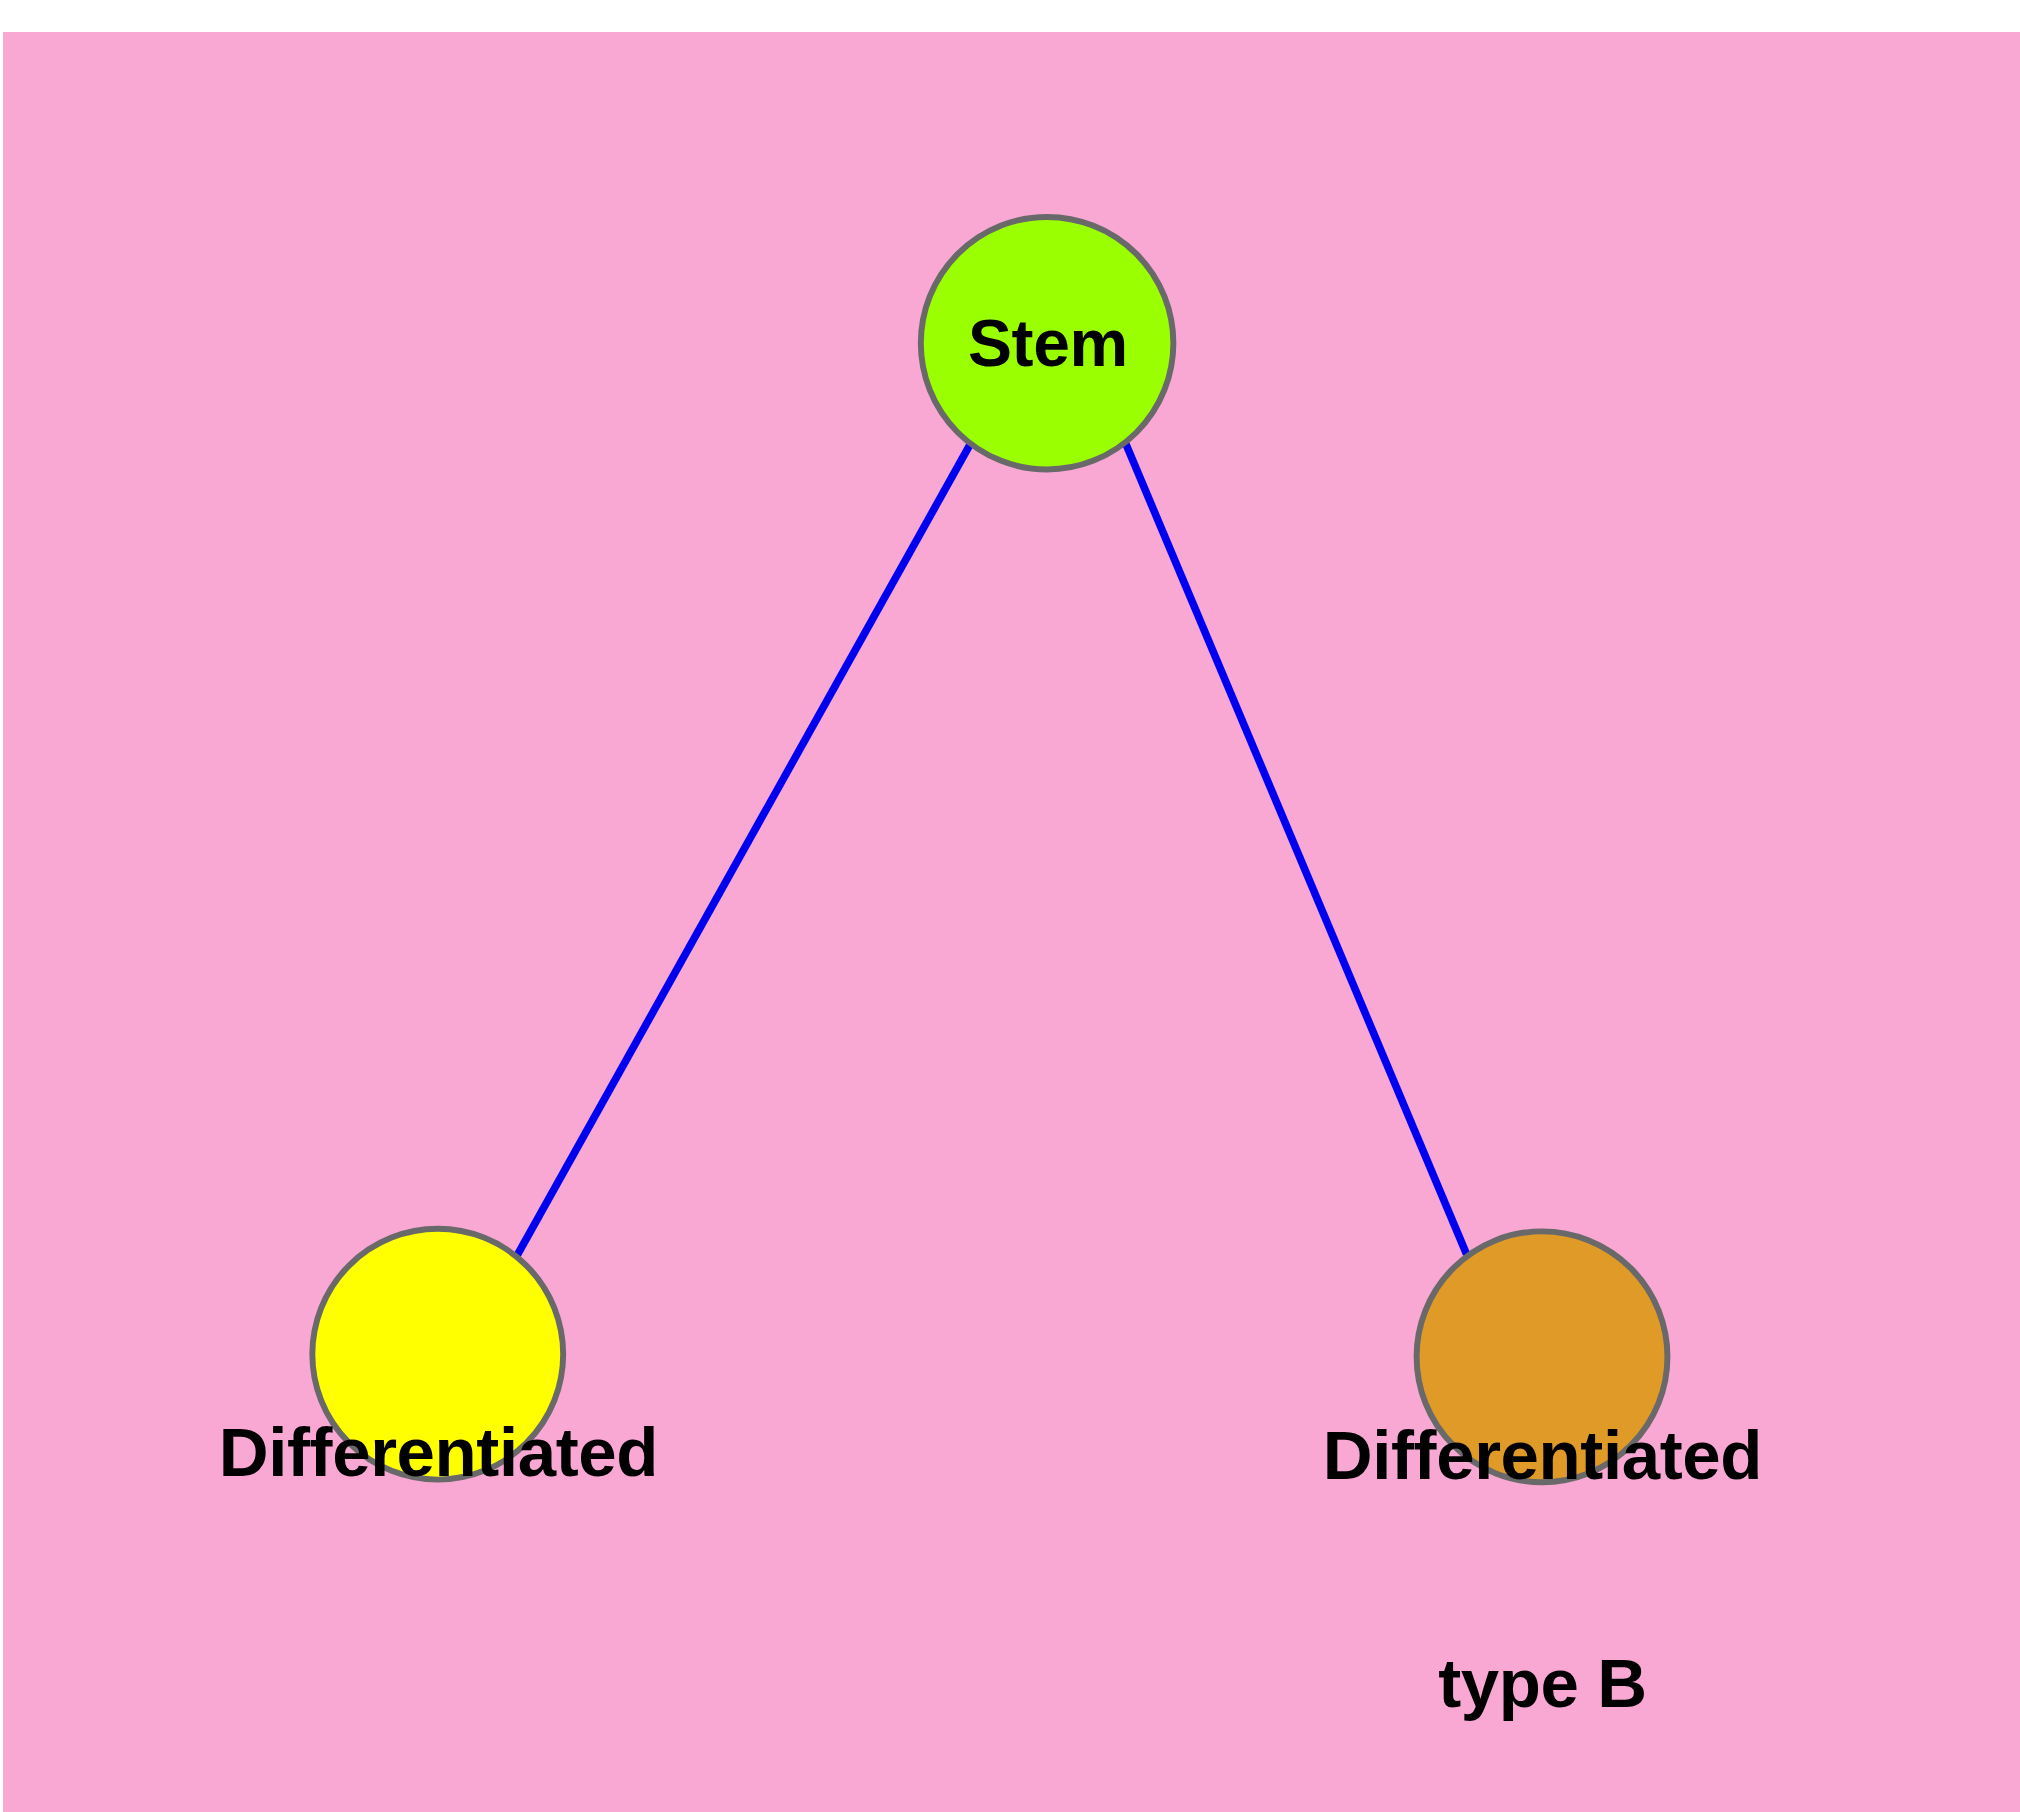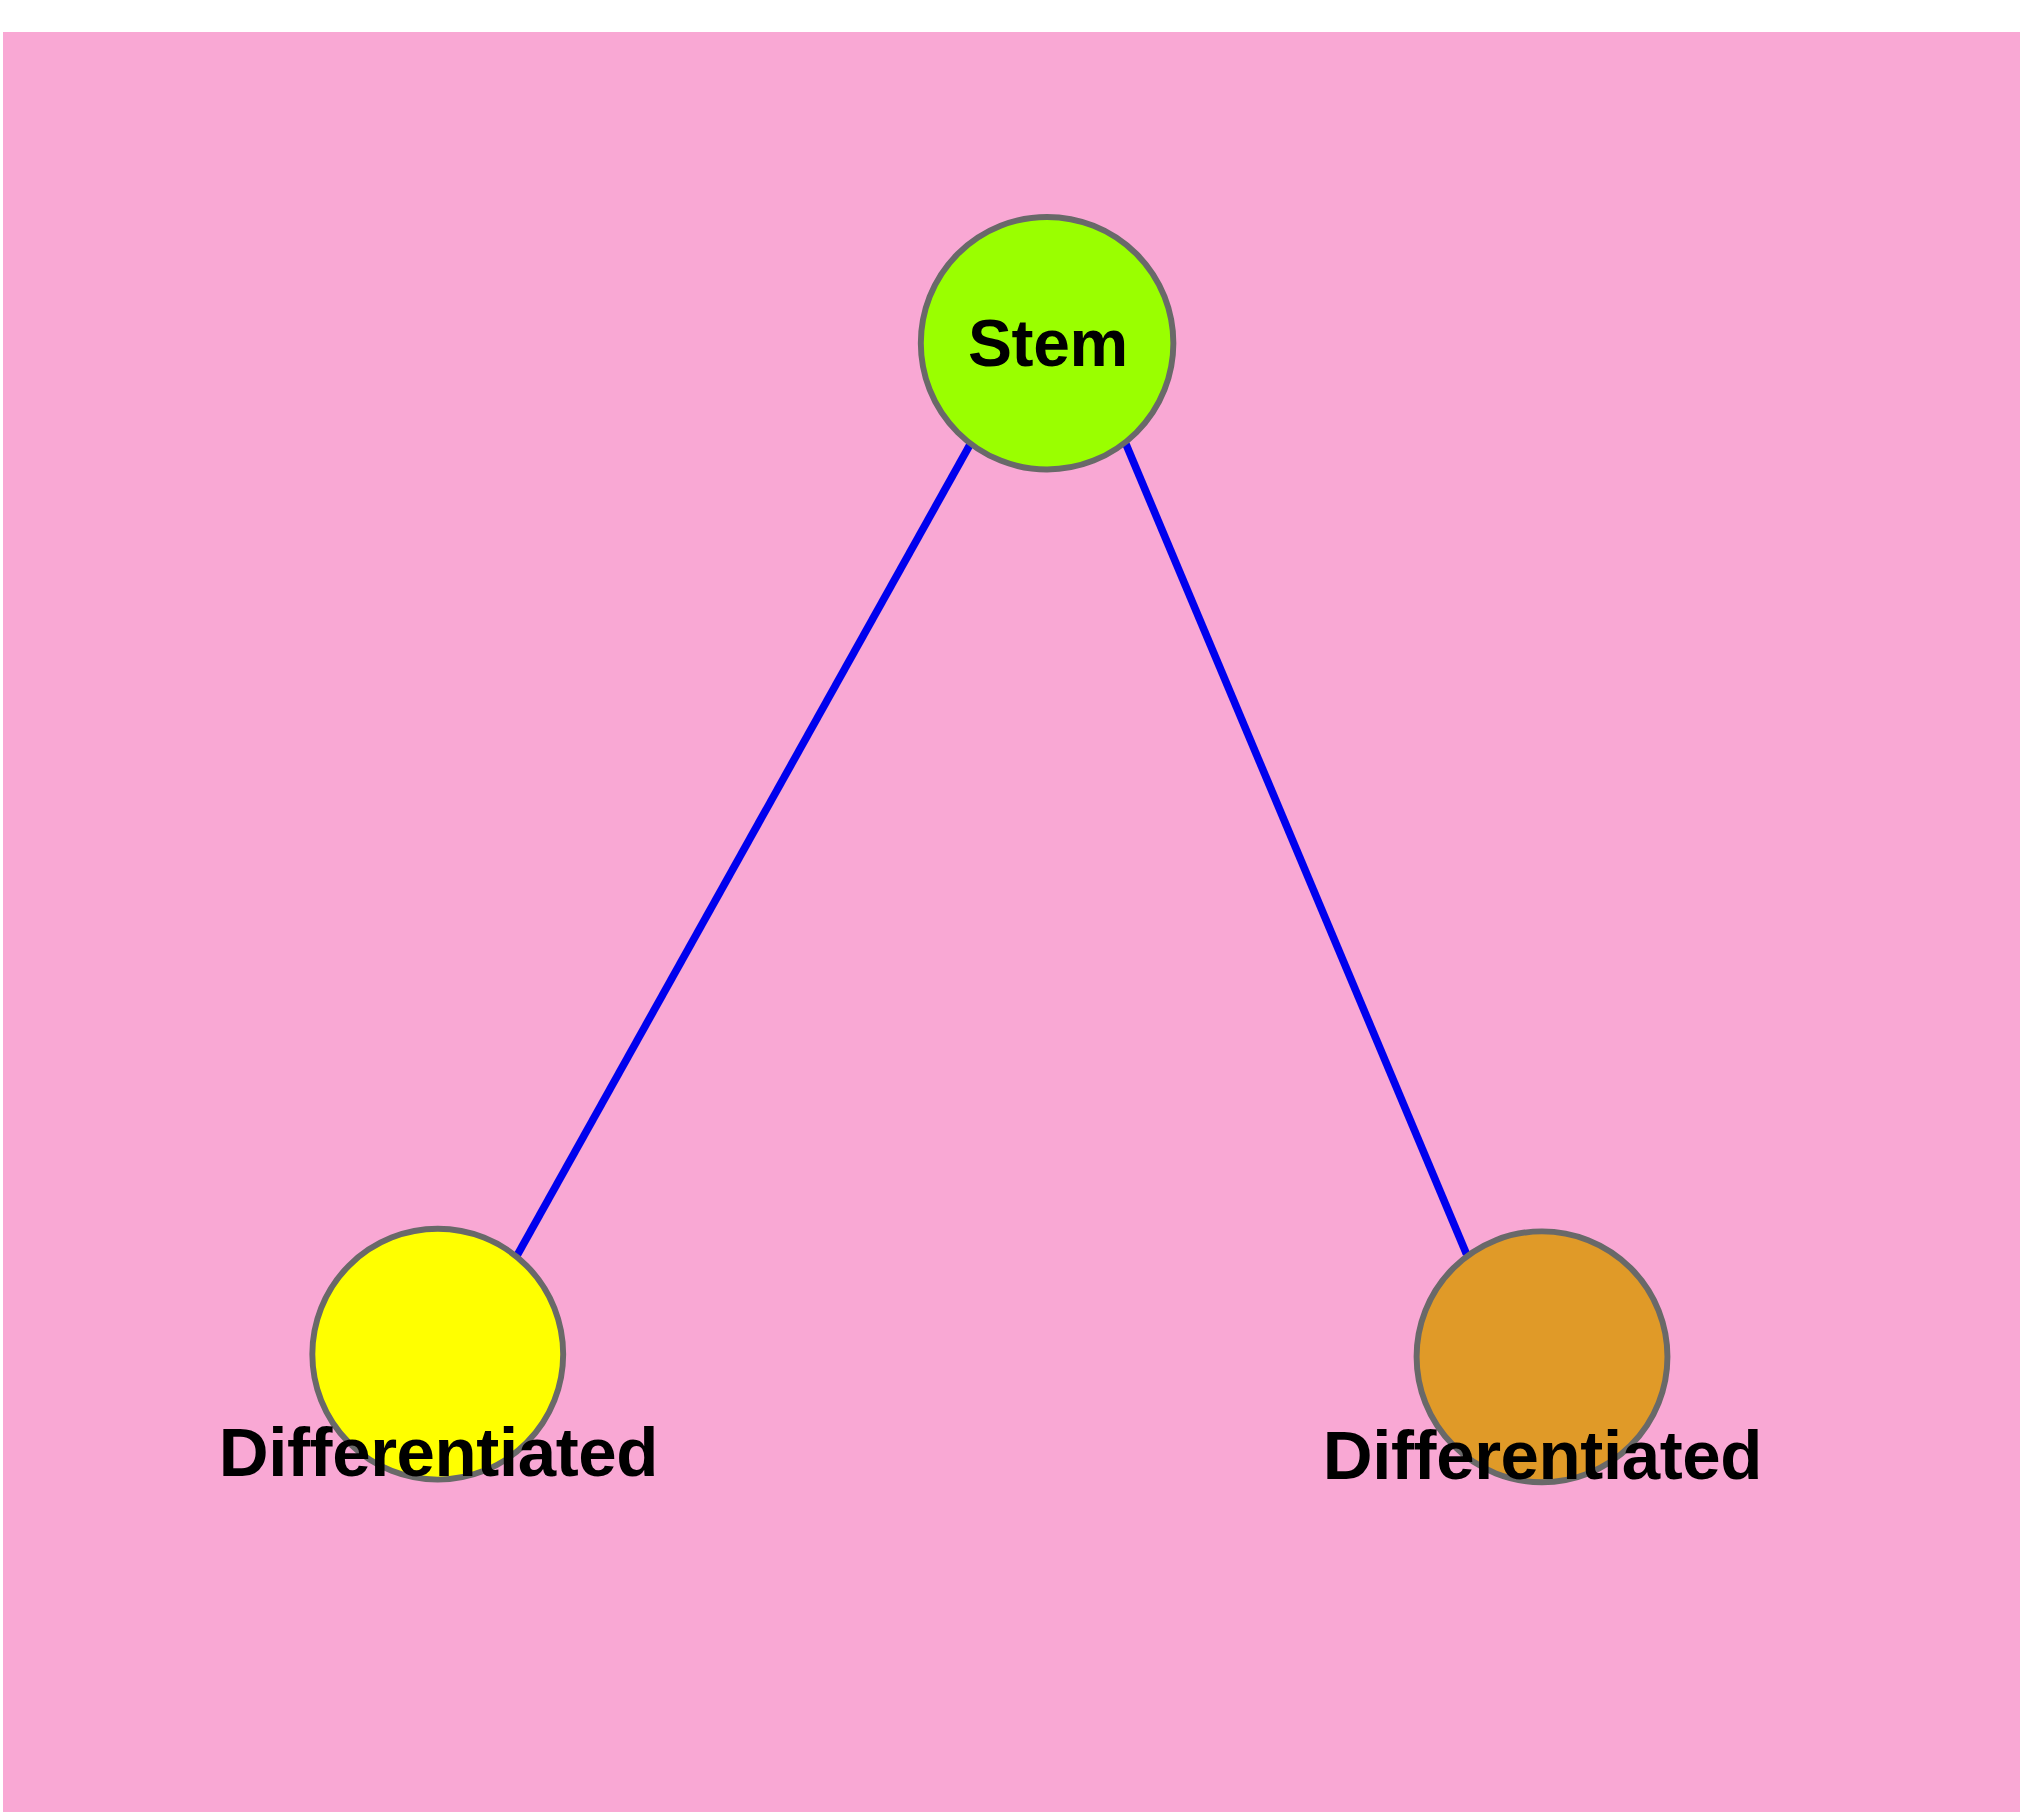--- a/index.html
+++ b/index.html
@@ -81,17 +81,18 @@
     </svg>
 
     <div class="node-label label-stem" style="left:790px; top:275px; width:509px;">Stem</div>
 
     <div class="node-label label-branch" style="left:96px; top:1231px; width:678px;">
       <div>Differentiated</div>
     </div>
 
     <div class="node-label label-branch" style="left:1200px; top:1234px; width:678px;">
       <div>Differentiated</div>
+      <div>type B</div>
     </div>
 
   </div>
 </div>
 
 
 </body></html>

